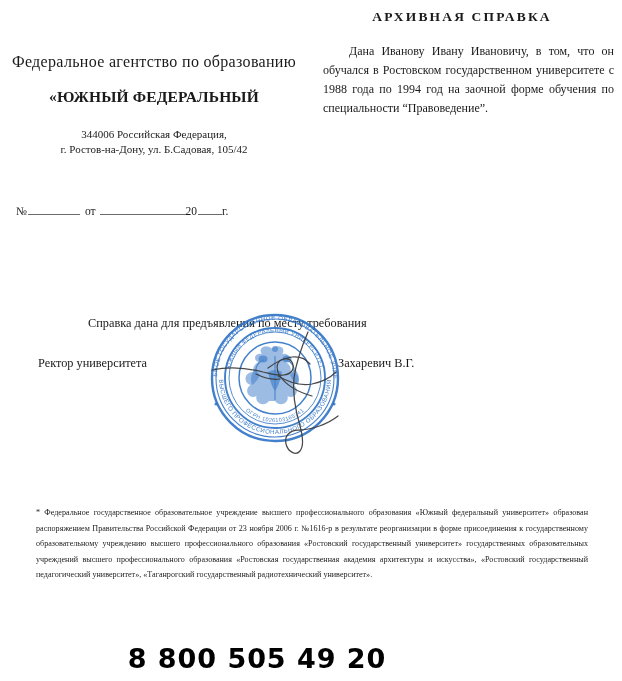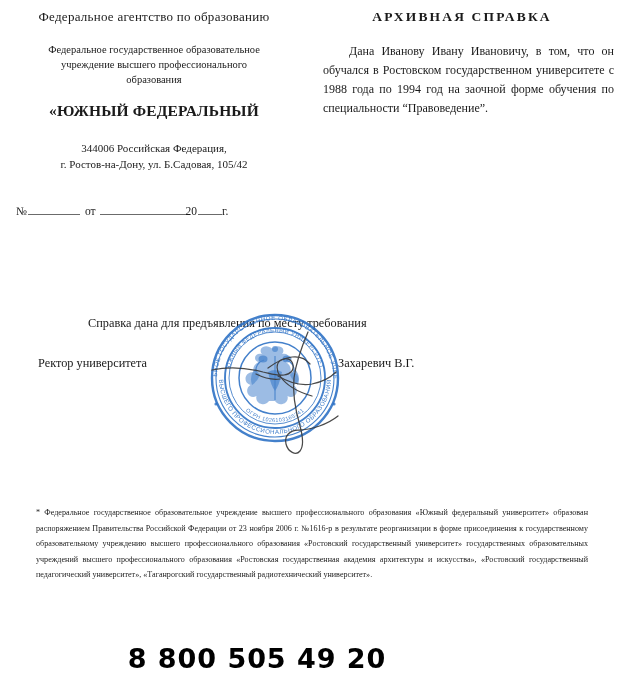--- a/index.html
+++ b/index.html
@@ -19,23 +19,24 @@
 
   
   .letterhead {
     position: absolute;
     left: 8px;
     top: 8px;
     width: 292px;
     text-align: center;
   }
   .agency-line {
-    font-size: 13px;
+    font-size: 16px;
     line-height: 1.35;
     letter-spacing: 0.02em;
+    margin-top: 43px;
   }
   .institution-block {
     margin-top: 16px;
     font-size: 10.5px;
     line-height: 1.45;
   }
   .univ-name {
     margin-top: 14px;
     font-size: 15.5px;
     font-weight: bold;
@@ -161,25 +162,20 @@
     font-weight: bold;
     letter-spacing: 0.035em;
     color: #000000;
   }
 </style>
 </head>
 <body>
 
 <div class="letterhead">
   <div class="agency-line">Федеральное агентство по образованию</div>
-  <div class="institution-block">
-    <div>Федеральное государственное образовательное</div>
-    <div>учреждение высшего профессионального</div>
-    <div>образования</div>
-  </div>
   <div class="univ-name">
     <div>«ЮЖНЫЙ ФЕДЕРАЛЬНЫЙ</div>
   </div>
   <div class="address-block">
     <div>344006 Российская Федерация,</div>
     <div>г. Ростов-на-Дону, ул. Б.Садовая, 105/42</div>
   </div>
 </div>
 
 <div class="docnum-line">

